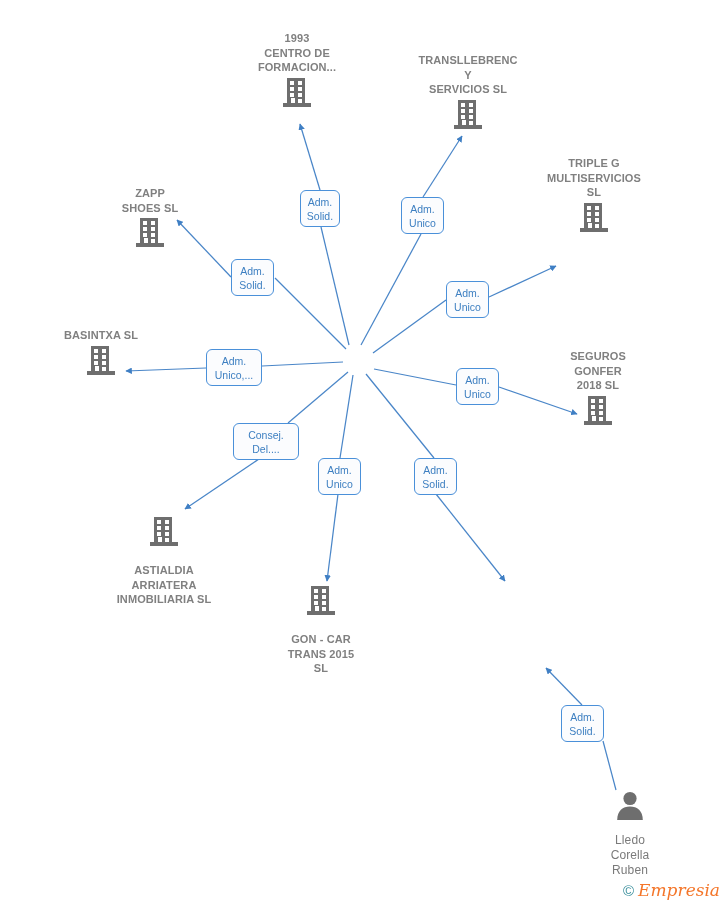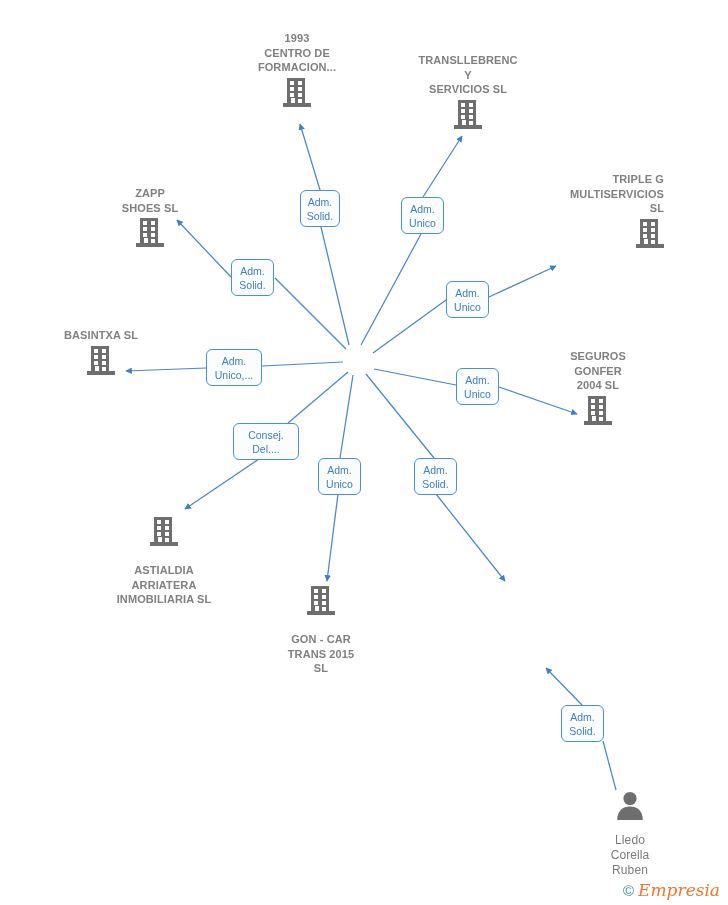--- a/index.html
+++ b/index.html
@@ -215,21 +215,21 @@
             <rect x="15" y="10" width="4" height="4"></rect>
           <rect x="7" y="16" width="4" height="4"></rect>
             <rect x="15" y="16" width="4" height="4"></rect>
           <rect x="15" y="22" width="4" height="4"></rect>
           <rect x="8" y="21" width="4" height="5"></rect>
         </g>
       </svg>
     </span>
   </div>
 
-  <div class="node company top" style="left:594px; top:172px;text-align:right;">
+  <div class="node company top" style="left:594px; top:156px;">
     <span class="label">TRIPLE G
 MULTISERVICIOS
 SL</span>
     <span class="icon">
       <svg width="28" height="31" viewBox="0 0 28 31" xmlns="http://www.w3.org/2000/svg">
         <rect x="4" y="1" width="18" height="25" fill="#6e6e6e"></rect>
         <rect x="0" y="26" width="28" height="4" fill="#6e6e6e"></rect>
         <g fill="#ffffff">
           <rect x="7" y="4" width="4" height="4"></rect>
             <rect x="15" y="4" width="4" height="4"></rect>
@@ -281,21 +281,21 @@
           <rect x="15" y="22" width="4" height="4"></rect>
           <rect x="8" y="21" width="4" height="5"></rect>
         </g>
       </svg>
     </span>
   </div>
 
   <div class="node company top" style="left:598px; top:349px;">
     <span class="label">SEGUROS
 GONFER
-2004 SL</span>
+2018 SL</span>
     <span class="icon">
       <svg width="28" height="31" viewBox="0 0 28 31" xmlns="http://www.w3.org/2000/svg">
         <rect x="4" y="1" width="18" height="25" fill="#6e6e6e"></rect>
         <rect x="0" y="26" width="28" height="4" fill="#6e6e6e"></rect>
         <g fill="#ffffff">
           <rect x="7" y="4" width="4" height="4"></rect>
             <rect x="15" y="4" width="4" height="4"></rect>
           <rect x="7" y="10" width="4" height="4"></rect>
             <rect x="15" y="10" width="4" height="4"></rect>
           <rect x="7" y="16" width="4" height="4"></rect>

